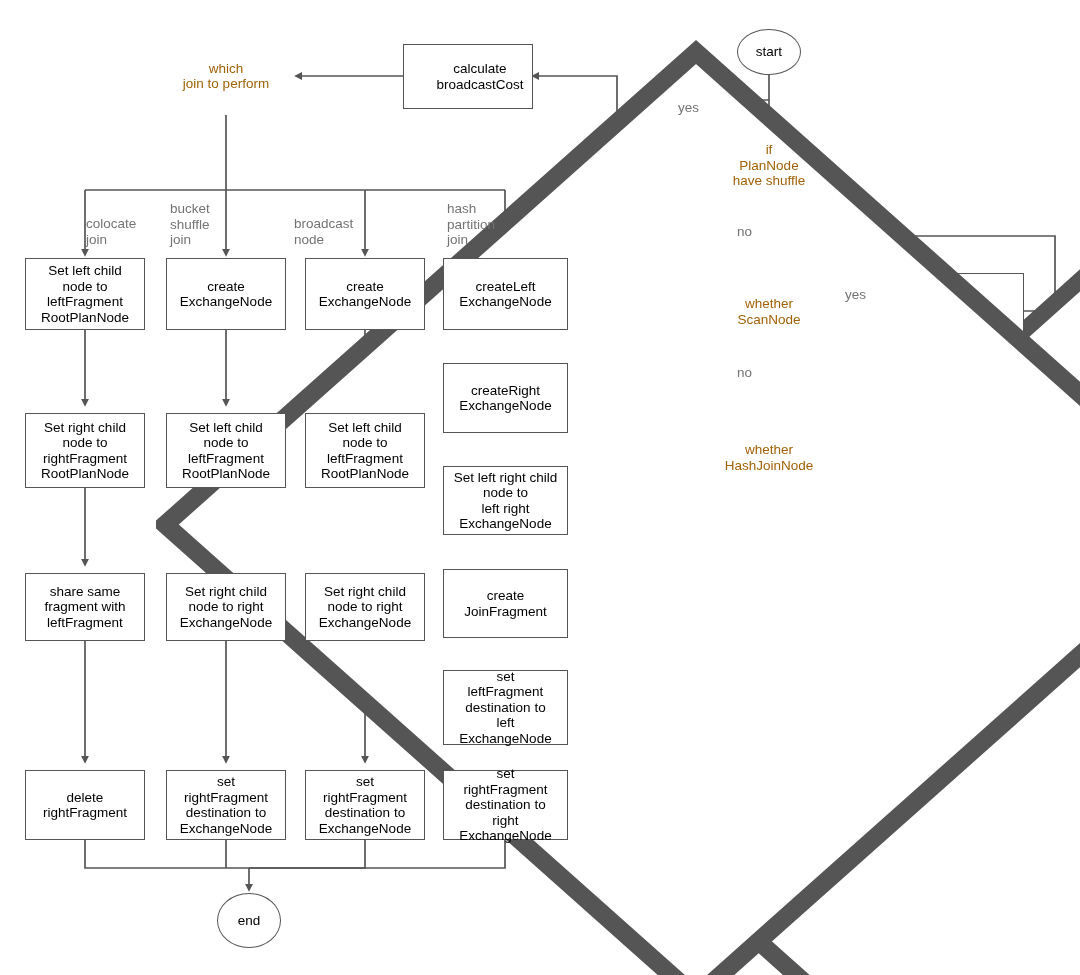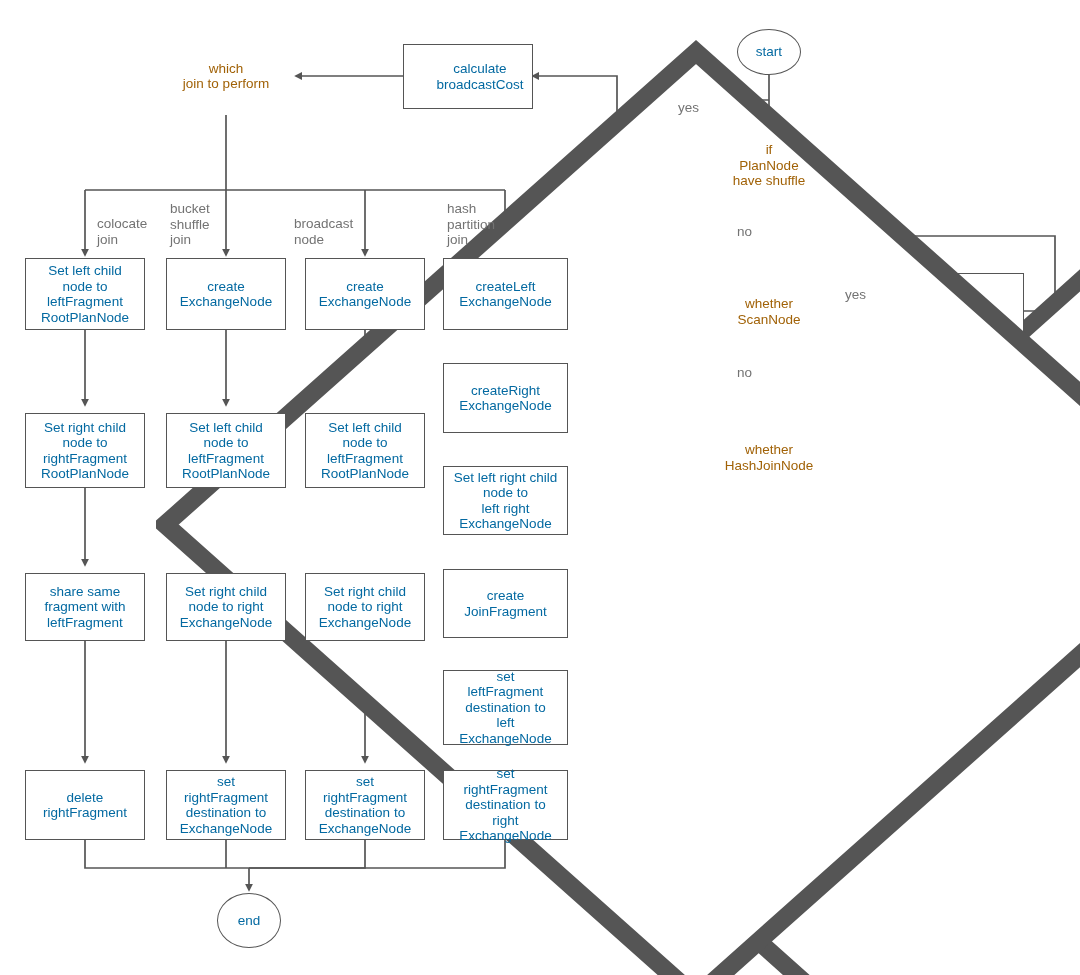--- a/index.html
+++ b/index.html
@@ -1,20 +1,20 @@
 <!DOCTYPE html>
 <html><head>
 <meta charset="utf-8">
 <style>
   html,body{margin:0;padding:0;background:#ffffff;}
   body{font-family:"Liberation Sans","DejaVu Sans",sans-serif;}
   #canvas{position:relative;width:1080px;height:975px;background:#fff;overflow:hidden;}
   #canvas svg{position:absolute;left:0;top:0;width:1080px;height:975px;}
   .node{position:absolute;box-sizing:border-box;display:flex;align-items:center;
-        justify-content:center;text-align:center;color:#0369a1;font-size:13.5px;
+        justify-content:center;text-align:center;color:#000000;font-size:13.5px;
         line-height:15.5px;white-space:pre-line;}
   .box{border:1.6px solid #555555;background:#ffffff;}
   .circle{border:1.6px solid #555555;background:#ffffff;border-radius:50%;}
   .diamond-wrap{position:absolute;display:flex;align-items:center;justify-content:center;}
   .diamond-shape{position:absolute;left:0;top:0;width:100%;height:100%;}
   .diamond-label{position:relative;z-index:2;text-align:center;color:#a16207;
                  font-size:13.5px;line-height:15.5px;white-space:pre-line;}
   .edge-label{position:absolute;color:#737373;font-size:13.5px;line-height:15.5px;
               white-space:pre-line;text-align:left;background:transparent;z-index:3;}
 </style>
@@ -232,21 +232,21 @@
   </div>
 
   <div class="edge-label" style="left:678px;top:100px;">yes</div>
 
   <div class="edge-label" style="left:737px;top:224px;">no</div>
 
   <div class="edge-label" style="left:845px;top:287px;">yes</div>
 
   <div class="edge-label" style="left:737px;top:365px;">no</div>
 
-  <div class="edge-label" style="left:86px;top:216px;padding-left:11px;">colocate
+  <div class="edge-label" style="left:86px;top:216px;">colocate
 join</div>
 
   <div class="edge-label" style="left:170px;top:201px;">bucket
 shuffle
 join</div>
 
   <div class="edge-label" style="left:294px;top:216px;">broadcast
 node</div>
 
   <div class="edge-label" style="left:447px;top:201px;">hash

